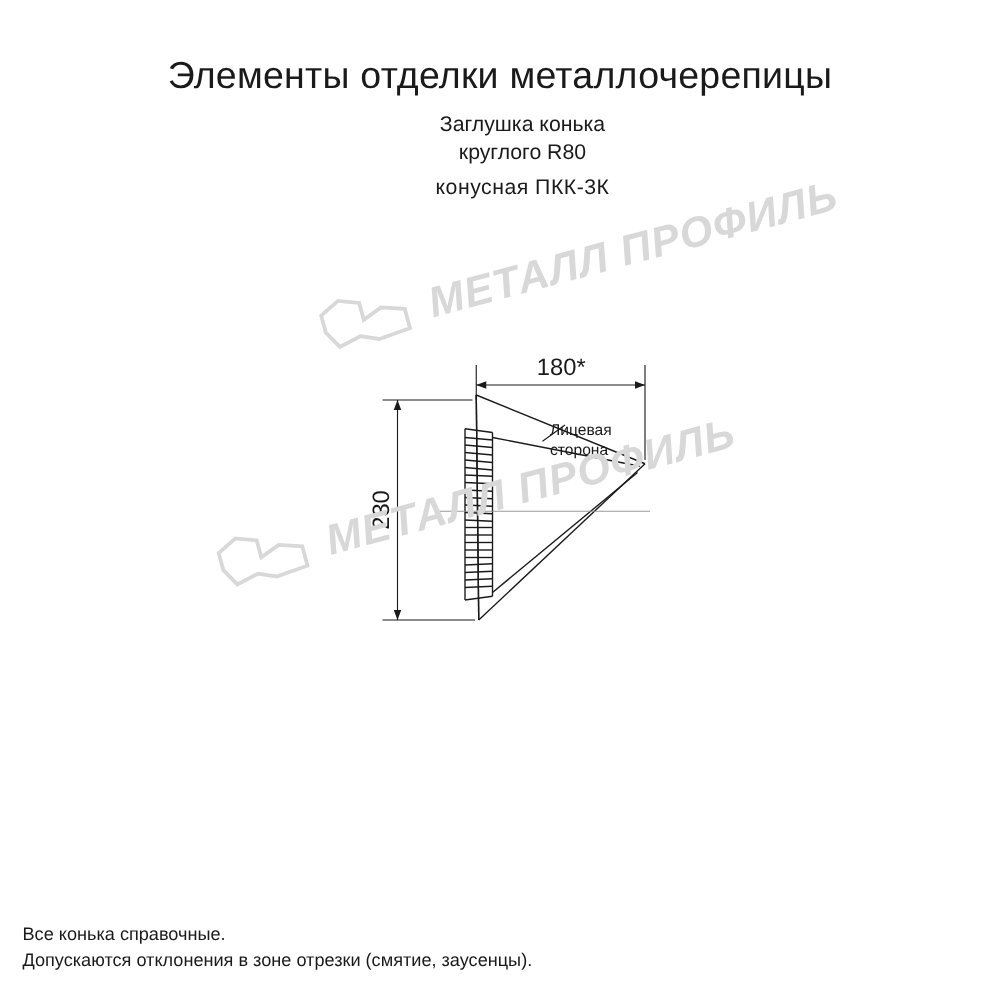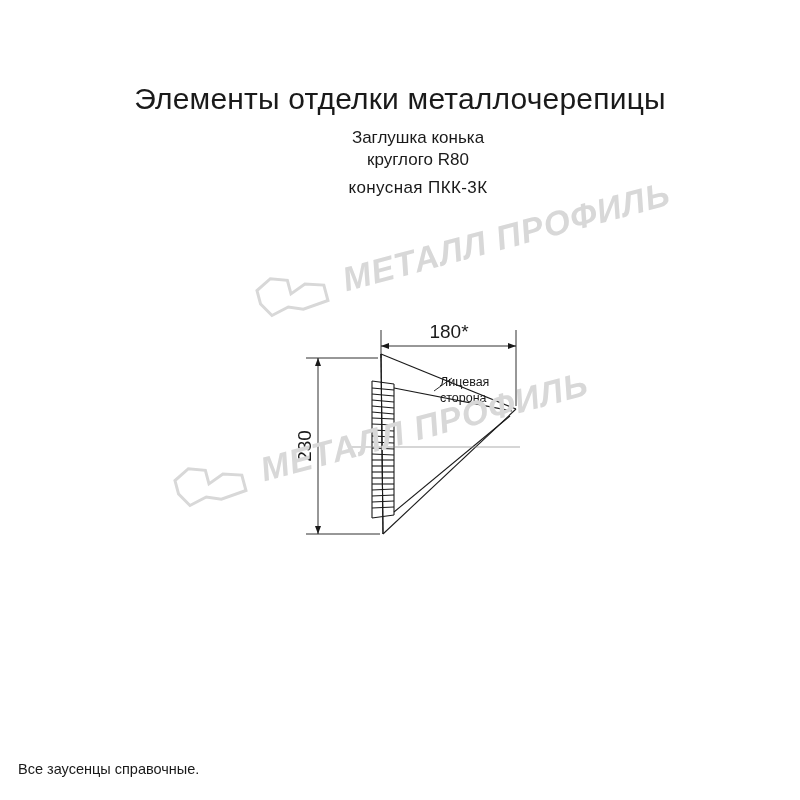--- a/index.html
+++ b/index.html
@@ -11,21 +11,20 @@
     width: 800px;
     height: 800px;
     position: relative;
     overflow: hidden;
     font-family: "Liberation Sans", sans-serif;
     color: #1a1a1a;
   }
   .page {
     position: absolute;
     inset: 0;
-    margin-top: 38px;
   }
 
   
   .title {
     position: absolute;
     top: 24px;
     left: 0;
     width: 800px;
     text-align: center;
     font-size: 30px;
@@ -202,16 +201,17 @@
     <span class="wm-mark">
       <svg width="78" height="46" viewBox="0 0 78 46" xmlns="http://www.w3.org/2000/svg">
         <g fill="none" stroke="#d8d8d8" stroke-width="3">
           <path d="M4,26 L4,12 L20,4 L36,10 L36,24 L52,18 L70,24 L70,40 L44,42 L30,36 L12,40 Z"></path>
         </g>
       </svg>
     </span><span>МЕТАЛЛ ПРОФИЛЬ</span>
   </div>
 
   <div class="footer">
-    <div>Все заусенцы справочные.</div>
+    <div>Все конька справочные.</div>
+    <div>Допускаются отклонения в зоне отрезки (смятие, заусенцы).</div>
   </div>
 
 </div>
 
 </body></html>

